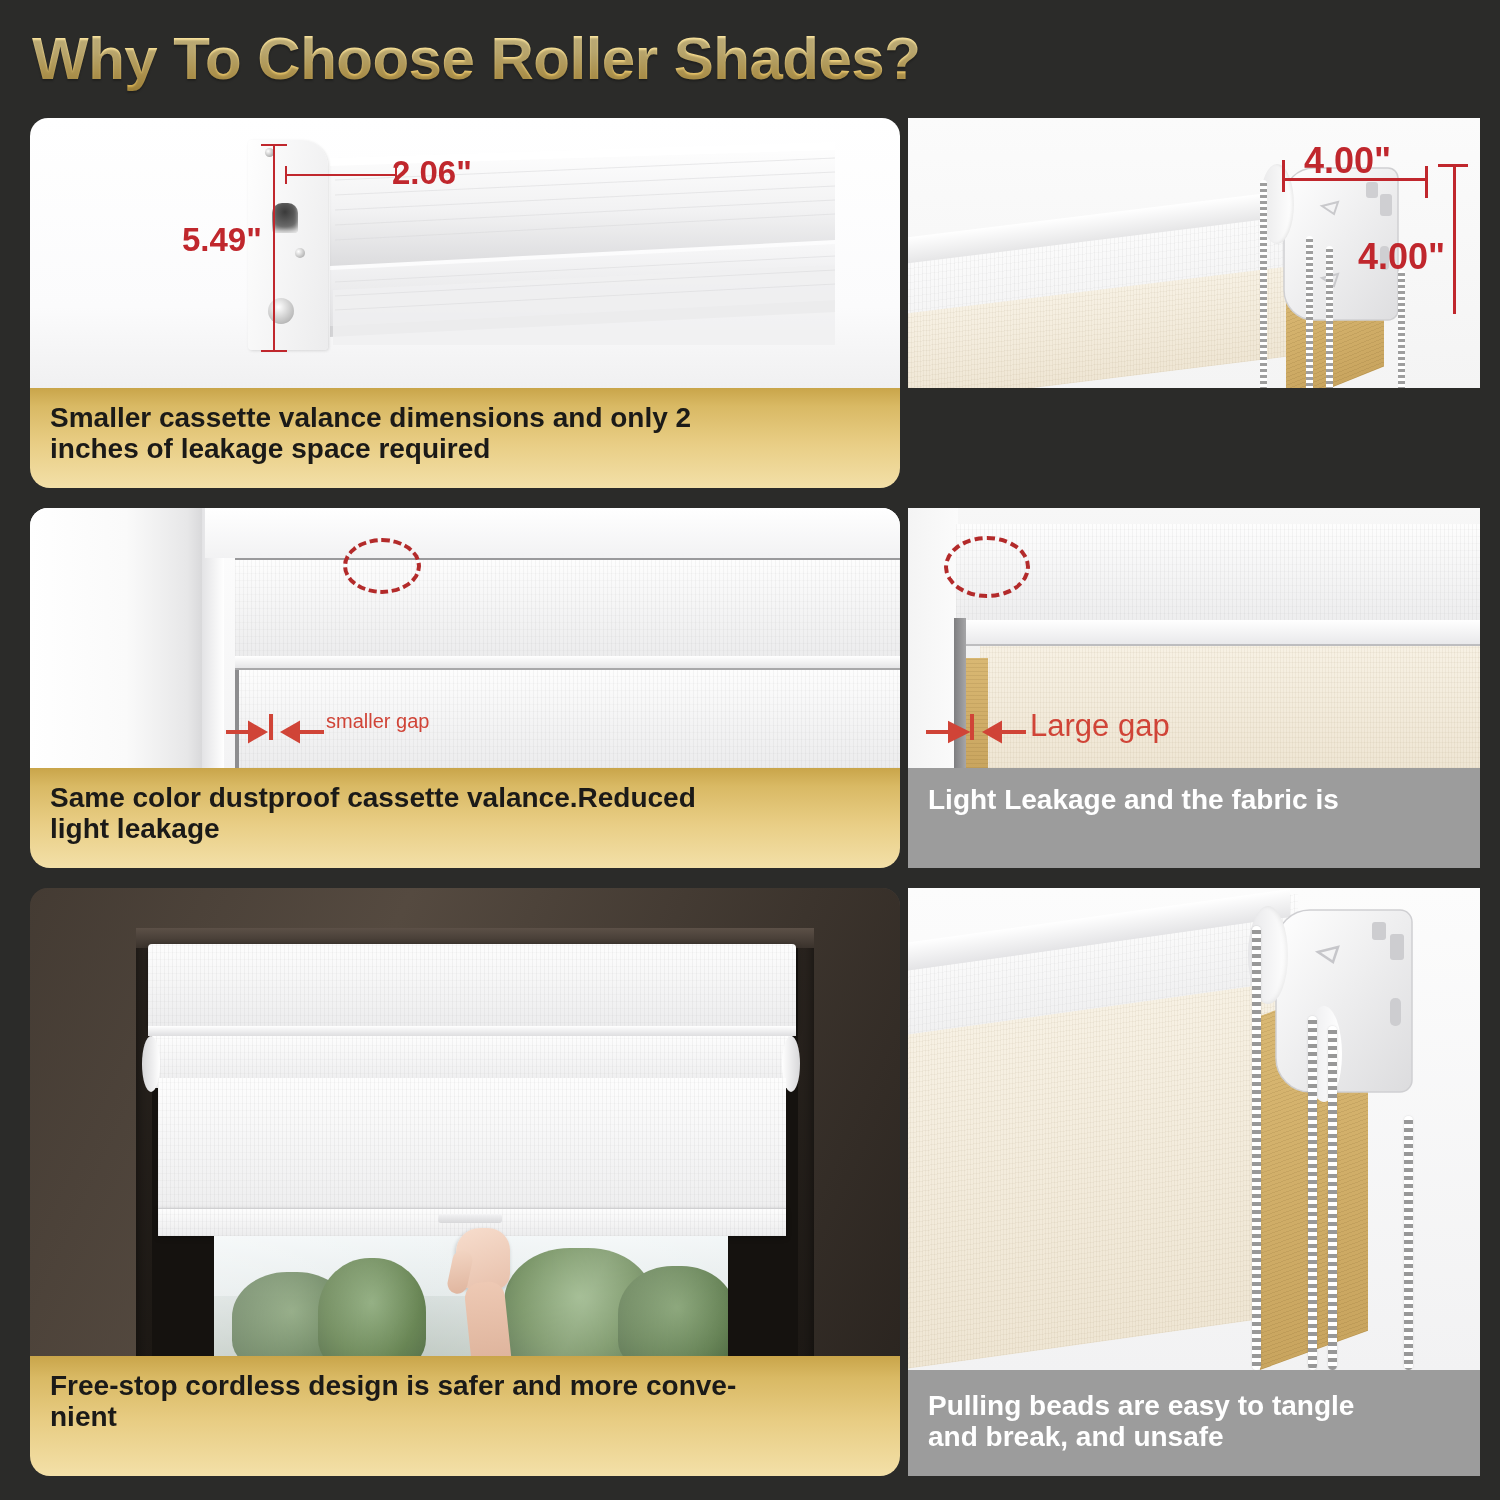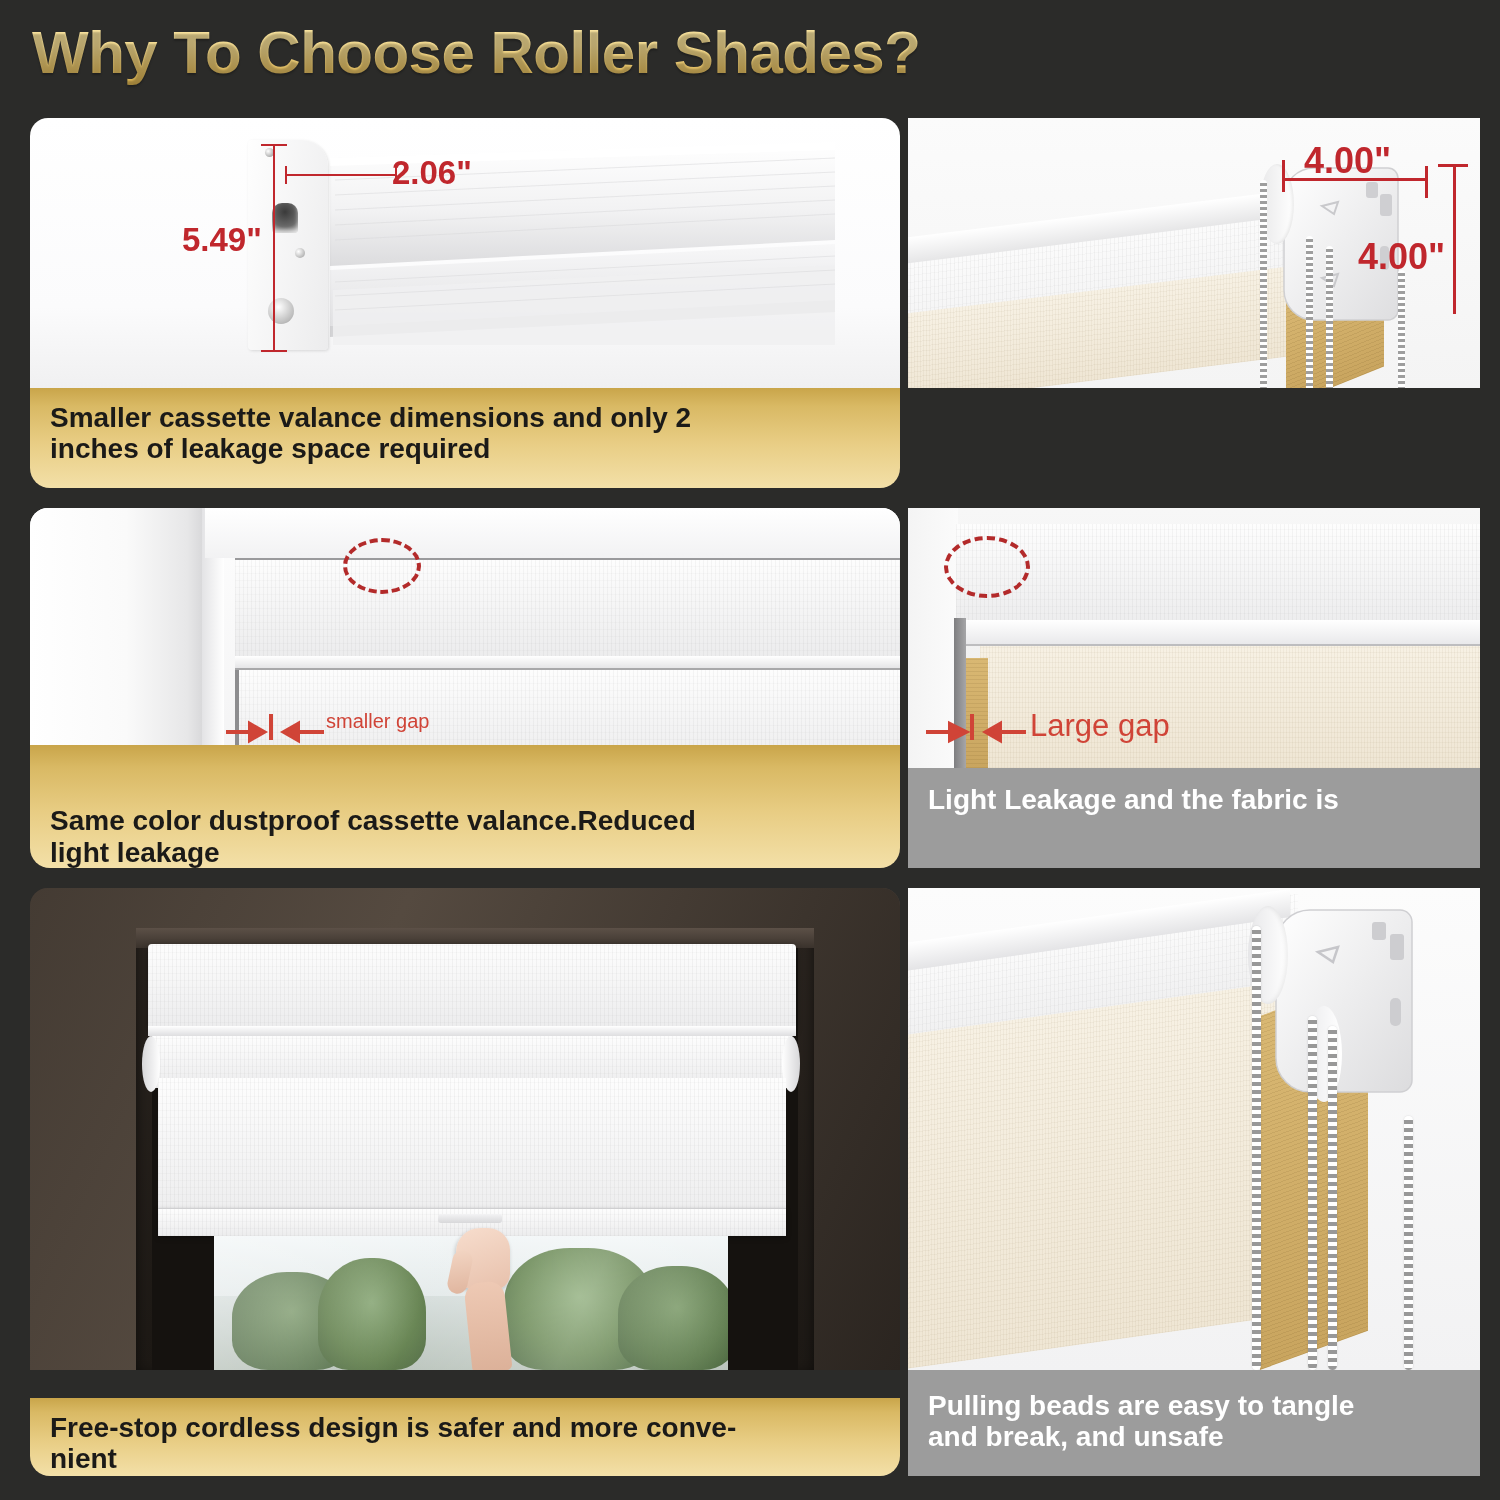--- a/index.html
+++ b/index.html
@@ -7,21 +7,21 @@
   body {
     width:1500px; height:1500px;
     background:#2b2b29;
     font-family:"Liberation Sans", sans-serif;
     overflow:hidden;
     position:relative;
   }
 
   
   #title-bar {
-    position:absolute; left:32px; top:16px;
+    position:absolute; left:32px; top:22px;
     width:1100px; height:72px;
     display:flex; align-items:center;
   }
   #page-title {
     font-size:60px; font-weight:bold;
     letter-spacing:-0.5px;
     background:linear-gradient(180deg,#fbe9a8 0%,#f6dd92 40%,#e2be63 75%,#cfa848 100%);
     -webkit-background-clip:text; background-clip:text;
     color:transparent;
     -webkit-text-fill-color:transparent;
@@ -249,21 +249,21 @@
     <svg class="arrow" style="left:196px; top:212px;" width="40" height="24" viewBox="0 0 40 24">
       <path d="M0,12 L24,12 M24,4 L38,12 L24,20 Z" stroke="#d04437" stroke-width="4" fill="#d04437"></path>
     </svg>
     <div class="dim-line" style="left:239px; top:206px; width:4px; height:26px; background:#d04437;"></div>
     <svg class="arrow" style="left:250px; top:212px;" width="44" height="24" viewBox="0 0 44 24">
       <path d="M44,12 L18,12 M18,4 L4,12 L18,20 Z" stroke="#d04437" stroke-width="4" fill="#d04437"></path>
     </svg>
     <div class="gap-text" style="left:296px; top:202px; font-size:20px;">smaller gap</div>
   </div>
 
-  <div class="caption gold" style="height:123px;align-items:flex-end;">
+  <div class="caption gold" style="height:100px;">
     <div>
       <span>Same color dustproof cassette valance.Reduced</span>
       <span>light leakage</span>
     </div>
   </div>
 </div>
 
 <div class="panel" style="left:908px; top:508px; width:572px; height:360px;">
 
   <div class="media" style="height:260px; background:linear-gradient(180deg,#f7f7f7,#ededed);">
@@ -365,21 +365,21 @@
                   background:linear-gradient(160deg,#f7ddcd,#e7c0ab); border-radius:24px 22px 16px 20px;
                   box-shadow:-1px 2px 4px rgba(0,0,0,0.2);"></div>
       <div style="position:absolute; left:0px; top:26px; width:20px; height:44px;
                   background:linear-gradient(160deg,#f3d6c4,#dfb49d); border-radius:12px; transform:rotate(12deg);"></div>
       <div style="position:absolute; left:18px; top:58px; width:40px; height:90px;
                   background:linear-gradient(180deg,#eec9b4,#dcb199); border-radius:16px 16px 6px 6px;
                   transform:rotate(-6deg);"></div>
     </div>
   </div>
 
-  <div class="caption gold" style="height:78px;">
+  <div class="caption gold" style="height:120px;">
     <div>
       <span>Free-stop cordless design is safer and more conve-</span>
       <span>nient</span>
     </div>
   </div>
 </div>
 
 <div class="panel" style="left:908px; top:888px; width:572px; height:588px;">
 
   <div class="media" style="height:482px; background:linear-gradient(180deg,#fcfcfc,#f2f2f3);">

